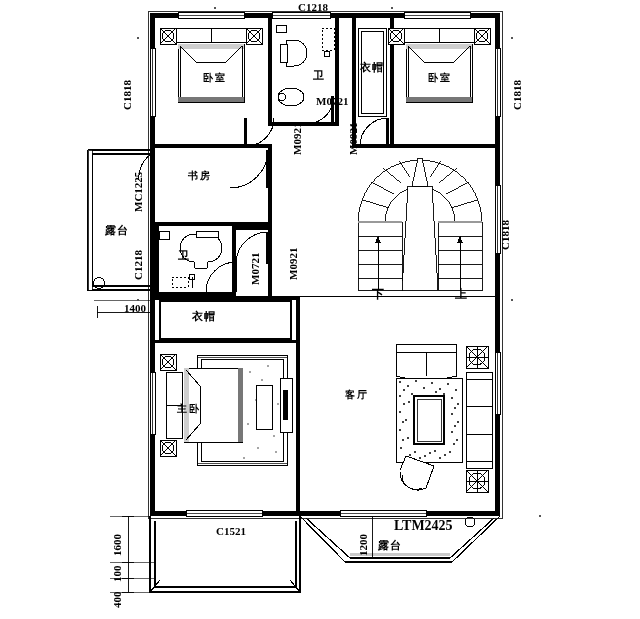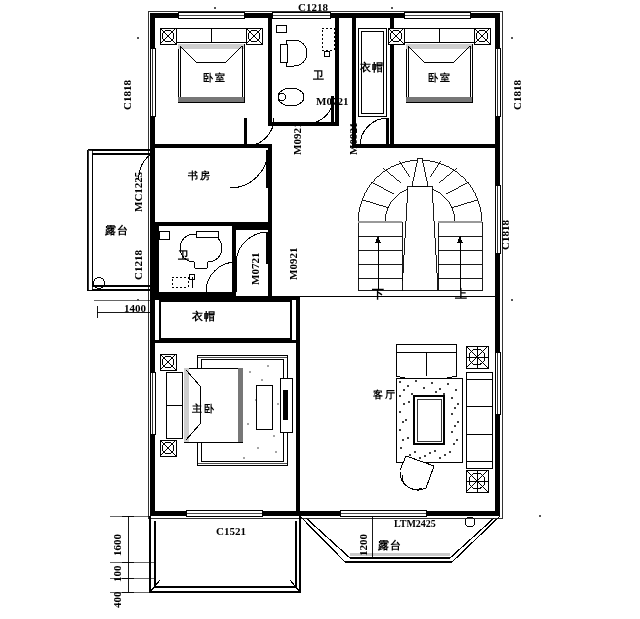--- a/index.html
+++ b/index.html
@@ -463,32 +463,32 @@
 </svg>
 
 <div class="lbl room-label" style="left:203px;top:73px;">卧室</div>
 <div class="lbl room-label" style="left:428px;top:73px;">卧室</div>
 <div class="lbl room-label-sm" style="left:360px;top:62px;">衣帽</div>
 <div class="lbl room-label-sm" style="left:313px;top:70px;">卫</div>
 <div class="lbl room-label" style="left:188px;top:171px;">书房</div>
 <div class="lbl room-label-sm" style="left:105px;top:225px;">露台</div>
 <div class="lbl room-label-sm" style="left:178px;top:250px;">卫</div>
 <div class="lbl room-label-sm" style="left:192px;top:311px;">衣帽</div>
-<div class="lbl room-label" style="left:192px;top:404px;">主卧</div>
-<div class="lbl room-label" style="left:345px;top:390px;margin-left:28px;">客厅</div>
+<div class="lbl room-label" style="left:177px;top:404px;">主卧</div>
+<div class="lbl room-label" style="left:345px;top:390px;">客厅</div>
 <div class="lbl room-label-sm" style="left:378px;top:540px;">露台</div>
 
 <div class="lbl code" style="left:298px;top:2px;">C1218</div>
 <div class="lbl code-v" style="left:122px;top:110px;">C1818</div>
 <div class="lbl code-v" style="left:512px;top:110px;">C1818</div>
 <div class="lbl code-v" style="left:500px;top:250px;">C1818</div>
 <div class="lbl code-v" style="left:133px;top:212px;">MC1225</div>
 <div class="lbl code-v" style="left:133px;top:280px;">C1218</div>
 <div class="lbl code" style="left:216px;top:526px;">C1521</div>
-<div class="lbl code" style="left:394px;top:519px;font-size:10px;">LTM2425</div>
+<div class="lbl code" style="left:394px;top:519px;font-size:14px;">LTM2425</div>
 
 <div class="lbl code-v" style="left:292px;top:155px;">M0921</div>
 <div class="lbl code" style="left:316px;top:96px;">M0721</div>
 <div class="lbl code-v" style="left:348px;top:155px;">M0921</div>
 <div class="lbl code-v" style="left:250px;top:285px;">M0721</div>
 <div class="lbl code-v" style="left:288px;top:280px;">M0921</div>
 
 <div class="lbl dim" style="left:124px;top:303px;">1400</div>
 <div class="lbl dim-v" style="left:112px;top:556px;">1600</div>
 <div class="lbl dim-v" style="left:112px;top:582px;">100</div>

